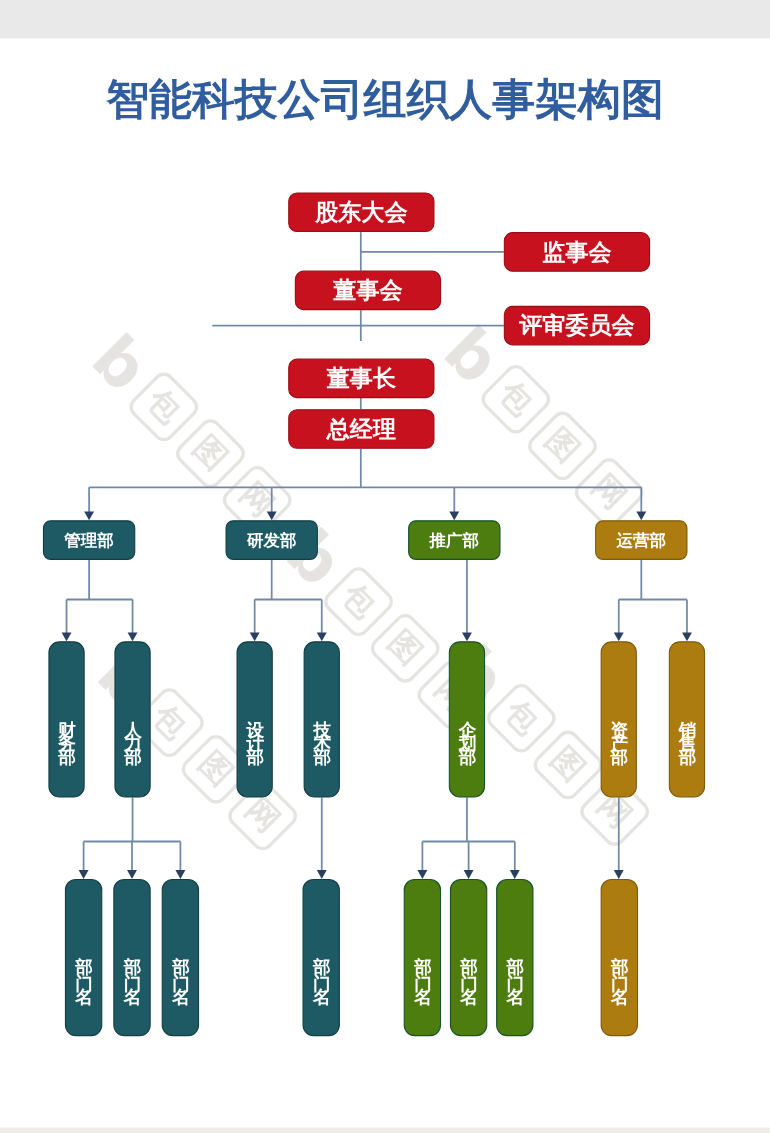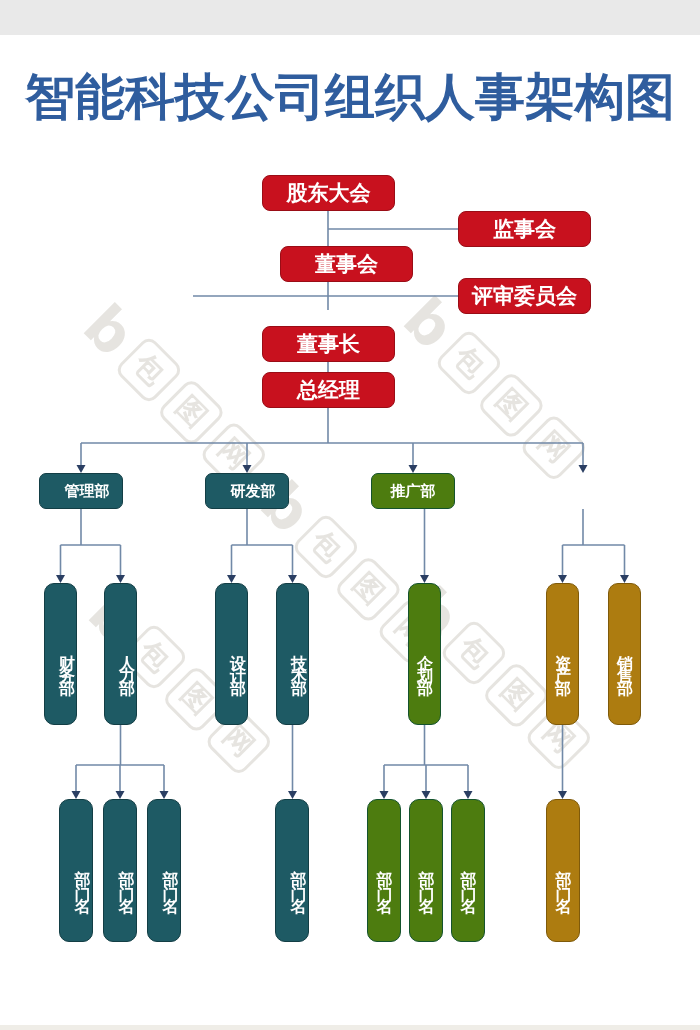--- a/index.html
+++ b/index.html
@@ -4,21 +4,21 @@
 <style>
   html,body{margin:0;padding:0;background:#fff;}
   .canvas{
     position:relative;width:700px;height:1030px;background:#ffffff;overflow:hidden;
     font-family:"DejaVu Sans","Liberation Sans",sans-serif;
   }
   .band-top{position:absolute;left:0;top:0;width:700px;height:35px;background:#e9e9e9;z-index:0;}
   .band-bottom{position:absolute;left:0;bottom:0;width:700px;height:5px;background:#efede7;z-index:0;}
   .title{
     position:absolute;left:0;top:64px;width:700px;text-align:center;
-    font-size:50px;font-weight:900;color:#2f5d9e;letter-spacing:0px;z-index:3;
+    font-size:39px;font-weight:900;color:#2f5d9e;letter-spacing:0px;z-index:3;
   }
   
   .wm{
     position:absolute;display:flex;align-items:center;gap:10px;
     transform:rotate(45deg);transform-origin:top left;
     color:#d6d3cc;opacity:.6;z-index:1;pointer-events:none;white-space:nowrap;
   }
   .wm-b{font-size:58px;font-weight:800;line-height:1;}
   .wm-c{
     width:44px;height:44px;border:3px solid currentColor;border-radius:10px;
@@ -34,21 +34,21 @@
   }
   .h{width:133px;height:36px;border-radius:8px;font-size:21px;}
   .dept{width:84px;height:36px;border-radius:7px;font-size:15px;}
   .v{
     width:33px;height:142px;border-radius:10px;font-size:16px;
     writing-mode:vertical-rl;text-orientation:upright;
     letter-spacing:12px;padding-top:12px;
   }
   .v4{width:34px;height:143px;letter-spacing:14px;padding-top:14px;}
   .red {background:#c8111e;border:1px solid #9a0d16;}
-  .teal{background:#1e5a64;border:1px solid #133e45;padding-left:12px;}
+  .teal{background:#1e5a64;border:1px solid #133e45;}
   .blue{background:#4d7c0f;border:1px solid #14532d;}
   .gold{background:#ad7c10;border:1px solid #7f5a0a;}
 </style>
 </head>
 <body>
 
 <div class="canvas">
 
   <div class="band-top"></div>
   <div class="band-bottom"></div>
@@ -153,28 +153,29 @@
       <polygon points="421.5,791 430.5,791 426,799"></polygon>
       <polygon points="463.5,791 472.5,791 468,799"></polygon>
       <polygon points="558,791 567,791 562.5,799"></polygon>
     </g>
   </svg>
 
   <div class="title">智能科技公司组织人事架构图</div>
 
   <div class="box h red" style="left:262px;top:175px">股东大会</div>
   <div class="box h red" style="left:458px;top:211px">监事会</div>
-  <div class="box h red" style="left:280px;top:246px">董事会</div>
+  <div class="box h red" style="left:268px;top:246px">董事会</div>
   <div class="box h red" style="left:458px;top:278px">评审委员会</div>
   <div class="box h red" style="left:262px;top:326px">董事长</div>
   <div class="box h red" style="left:262px;top:372px">总经理</div>
 
   <div class="box dept teal" style="left:39px;top:473px">管理部</div>
   <div class="box dept teal" style="left:205px;top:473px">研发部</div>
   <div class="box dept blue" style="left:371px;top:473px">推广部</div>
+  <div class="box dept gold" style="left:541px;top:473px">运营部</div>
 
   <div class="box v teal" style="left:44px;top:583px">财务部</div>
   <div class="box v teal" style="left:104px;top:583px">人力部</div>
   <div class="box v teal" style="left:215px;top:583px">设计部</div>
   <div class="box v teal" style="left:276px;top:583px">技术部</div>
   <div class="box v blue" style="left:408px;top:583px">企划部</div>
   <div class="box v gold" style="left:546px;top:583px">资产部</div>
   <div class="box v gold" style="left:608px;top:583px">销售部</div>
 
   <div class="box v v4 teal" style="left:59px;top:799px">部门名</div>

